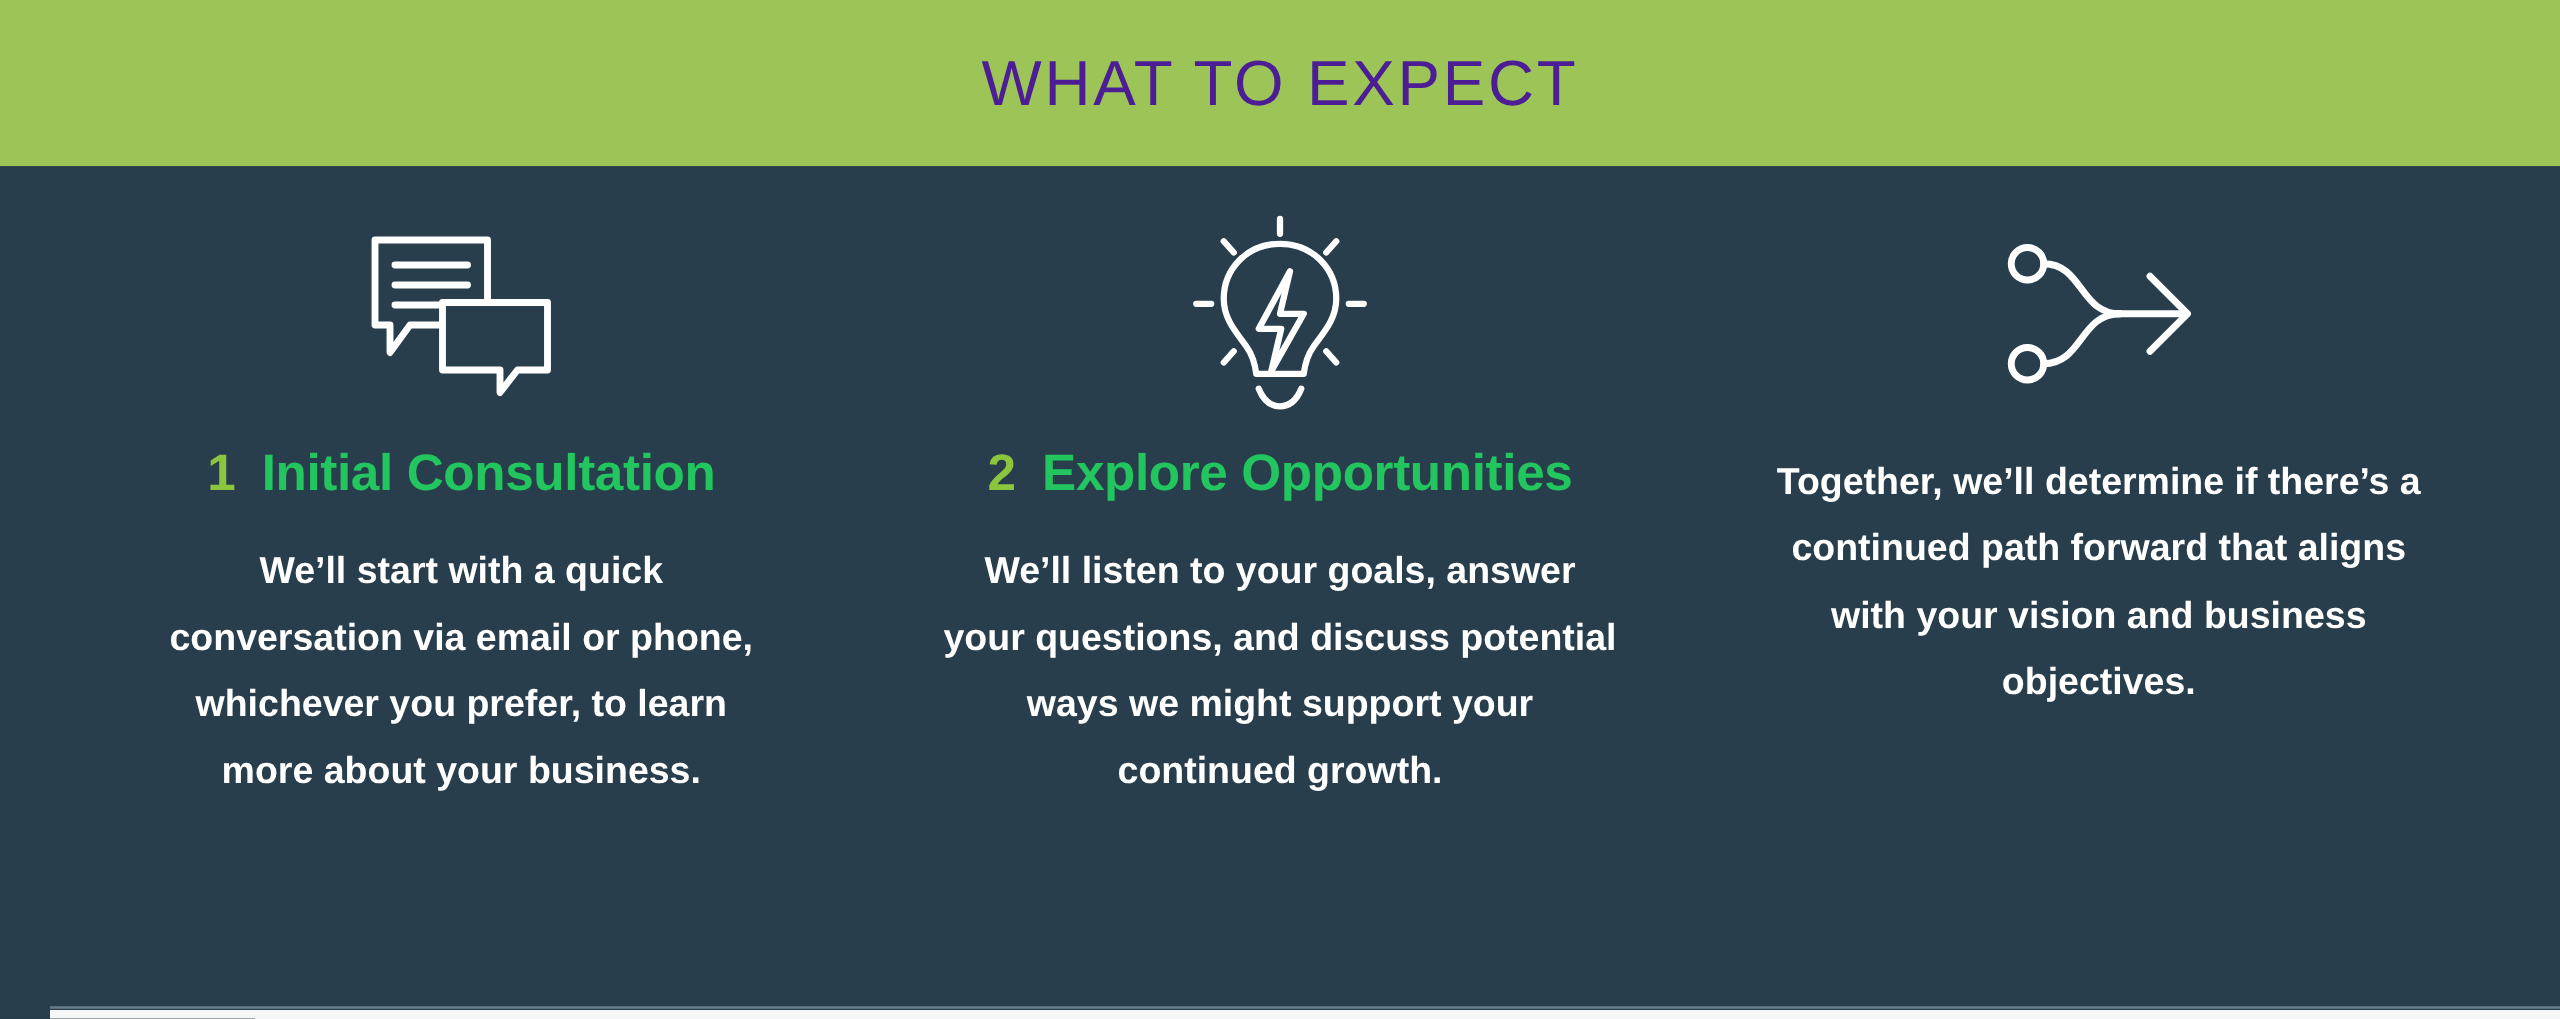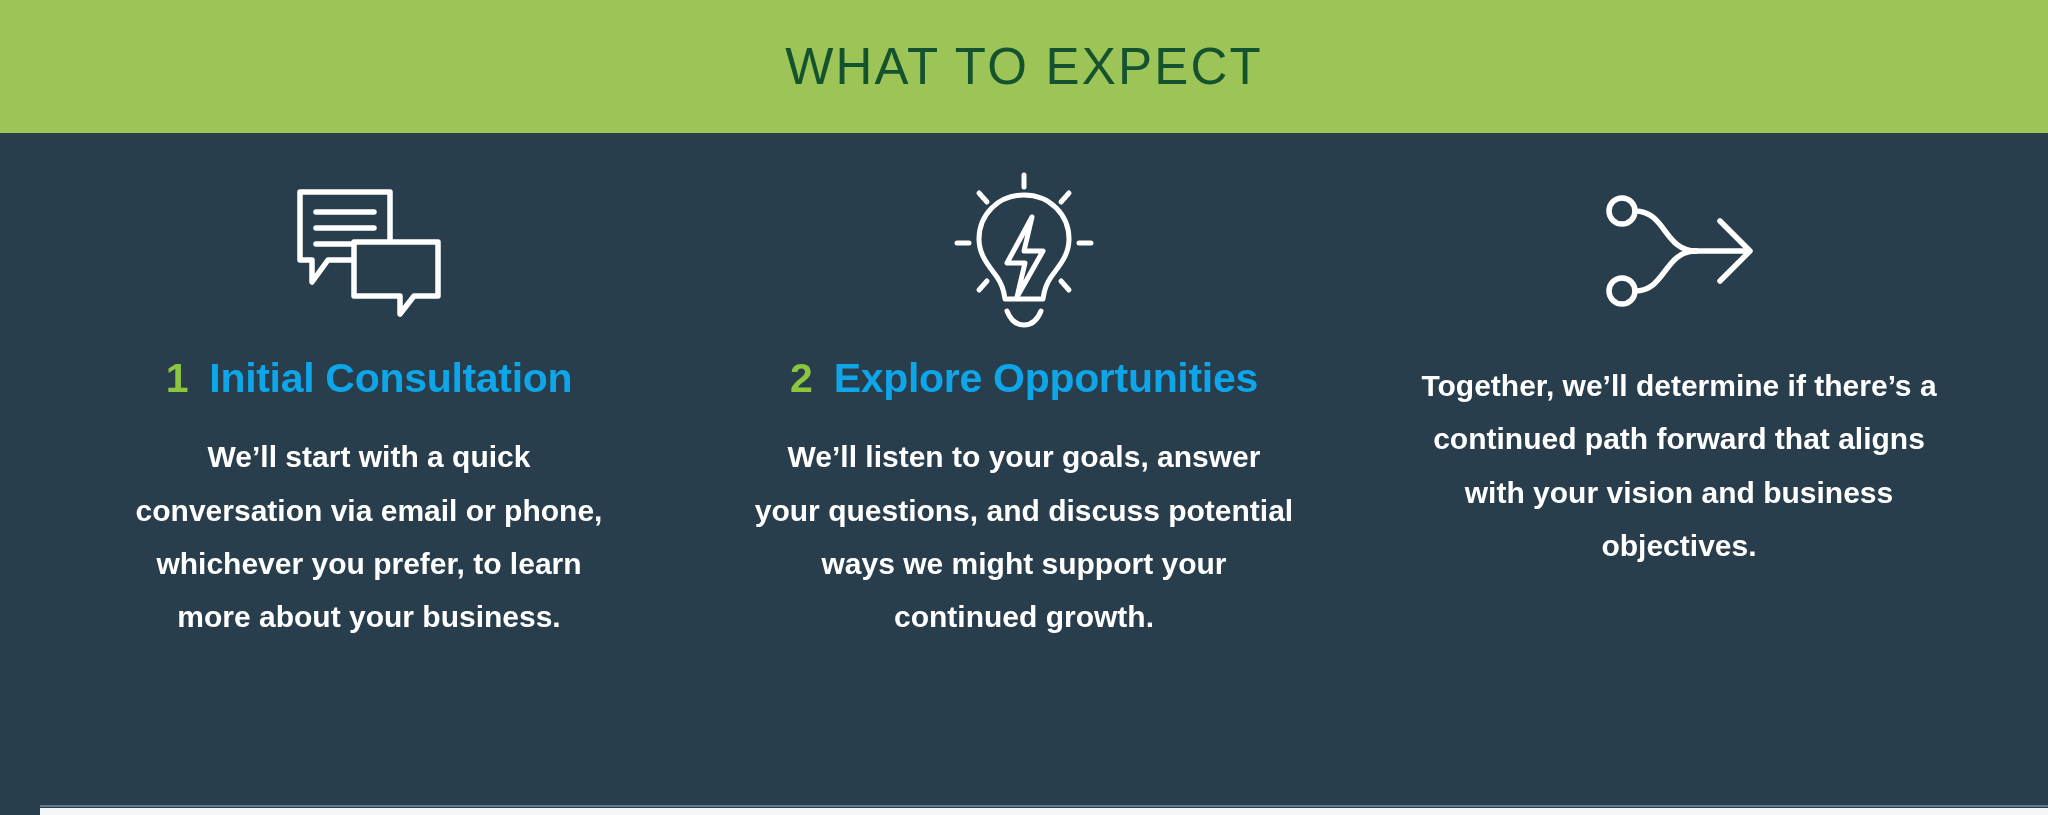--- a/index.html
+++ b/index.html
@@ -28,21 +28,21 @@
   .section-header {
     height: 133px;
     min-height: 133px;
     background: #9CC457;
     display: flex;
     align-items: center;
     justify-content: center;
     box-sizing: border-box;
   }
   .section-header-title {
-    color: #14532d;
+    color: #4c1d95;
     font-size: 51px;
     font-weight: 400;
     letter-spacing: 2.2px;
     line-height: 1;
     text-transform: uppercase;
     white-space: nowrap;
     font-family: "Liberation Sans", sans-serif;
     text-align: right;
   }
 
@@ -97,21 +97,21 @@
     letter-spacing: -0.3px;
     text-align: center;
     white-space: nowrap;
     font-family: "Liberation Sans", sans-serif;
   }
   .step-number {
     color: #8CC63F;
     font-weight: bold;
   }
   .step-heading-text {
-    color: #0ea5e9;
+    color: #22c55e;
   }
 
   .step-desc {
     margin-top: 28px;
     color: #FFFFFF;
     font-size: 30px;
     font-weight: 700;
     line-height: 1.78;
     text-align: center;
     max-width: 520px;

